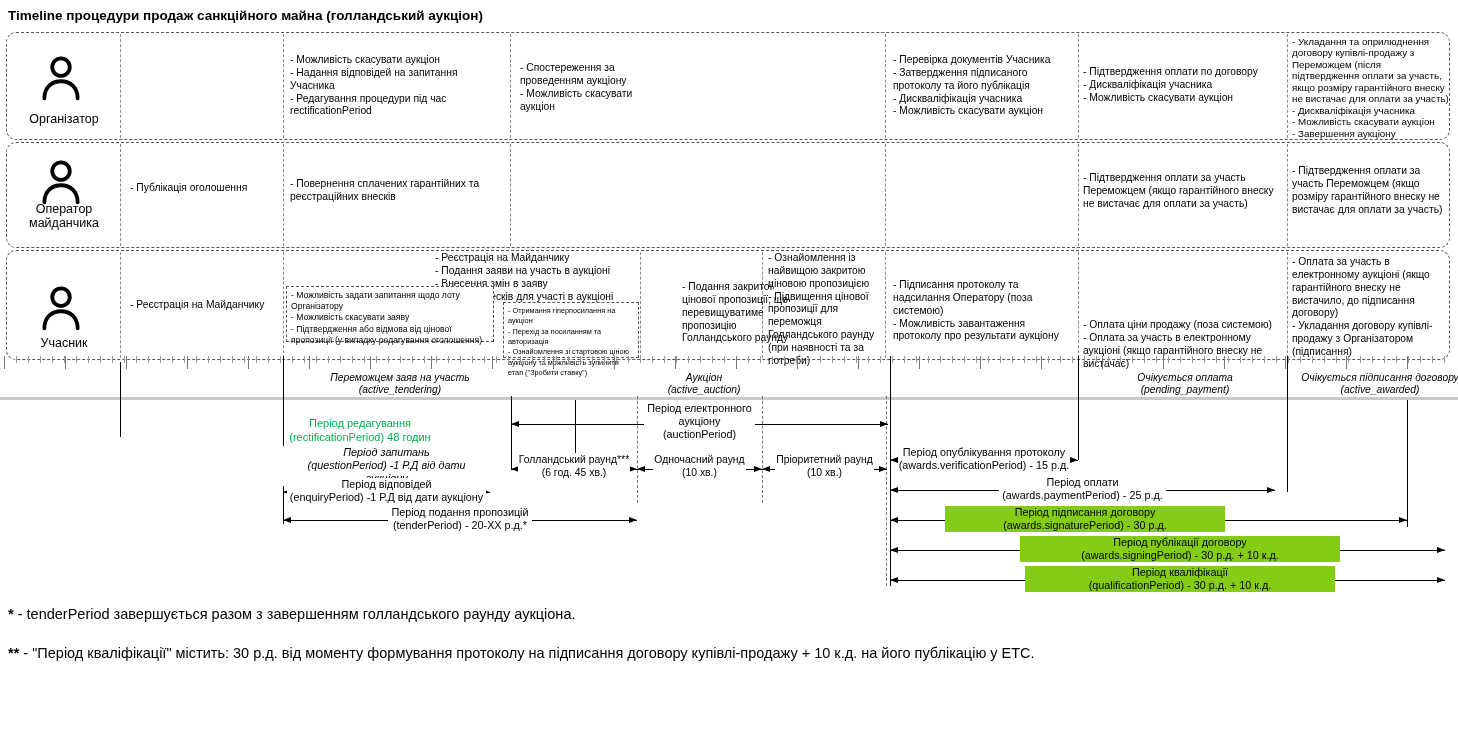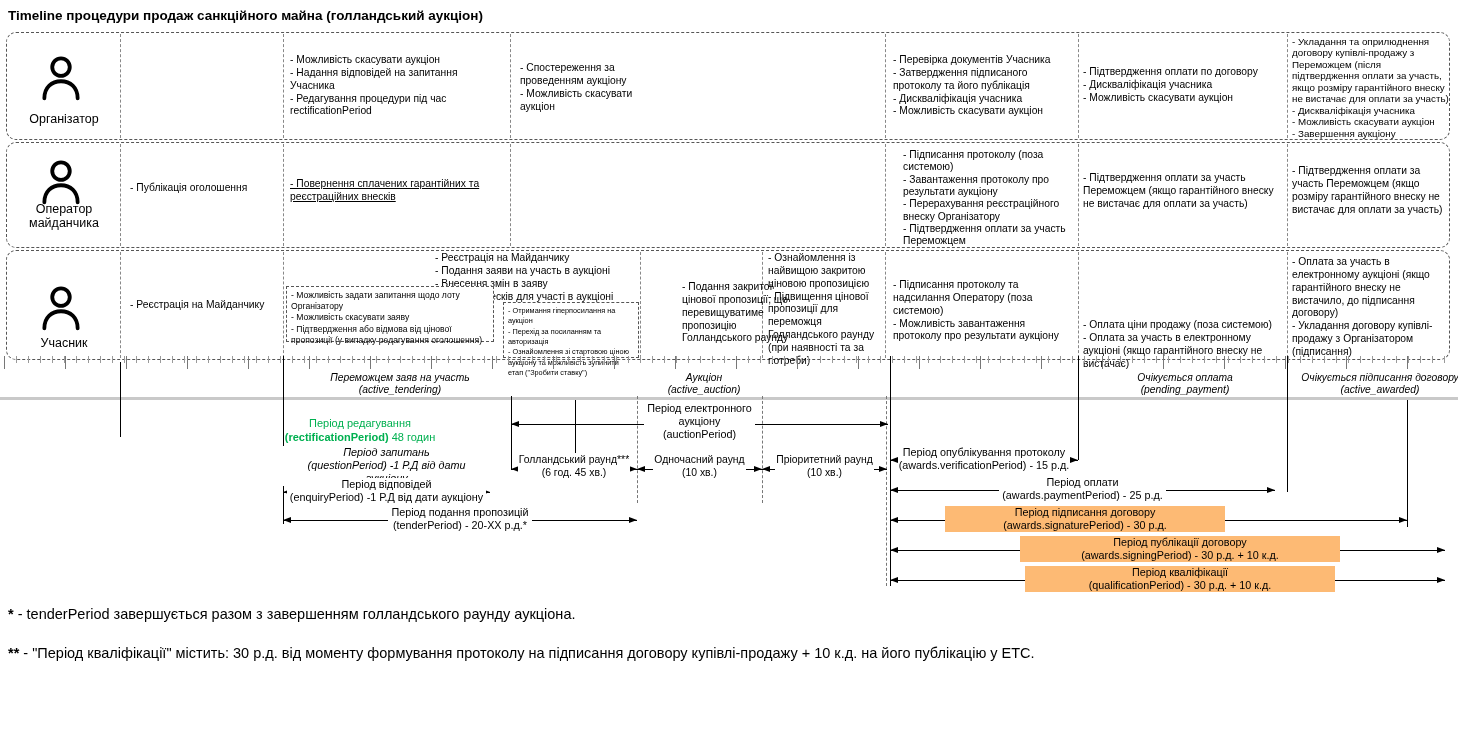--- a/index.html
+++ b/index.html
@@ -24,24 +24,24 @@
   .vline{position:absolute;width:0;border-left:1.3px solid #000;}
   .vline-dash{position:absolute;width:0;border-left:1.2px dashed #777;}
   .period{position:absolute;text-align:center;}
   .shaft{position:absolute;left:0;right:0;top:50%;height:0;border-top:1.3px solid #000;}
   .shaft::before{content:"";position:absolute;left:0;top:-4.2px;width:0;height:0;
     border:3.6px solid transparent;border-left:0;border-right:8.5px solid #000;}
   .shaft::after{content:"";position:absolute;right:0;top:-4.2px;width:0;height:0;
     border:3.6px solid transparent;border-right:0;border-left:8.5px solid #000;}
   .lbl{position:relative;display:inline-block;z-index:2;background:#fff;padding:0 3px;
        font-size:10.8px;line-height:1.22;white-space:pre-line;}
-  .lbl-abs{position:absolute;z-index:2;background:#fdba74;font-size:10.8px;line-height:1.22;
+  .lbl-abs{position:absolute;z-index:2;background:#84cc16;font-size:10.8px;line-height:1.22;
        white-space:pre-line;text-align:center;}
   .greenlbl{position:absolute;text-align:center;font-size:11px;line-height:1.25;z-index:2;}
-  .greenlbl .b{font-weight:bold;text-align:right;}
+  .greenlbl .b{font-weight:normal;text-align:right;}
   .footnote{position:absolute;left:8px;font-size:14.5px;}
   .footnote .m{font-weight:bold;}
 </style>
 </head>
 <body>
 
 <div class="canvas">
 
   <div class="title">Timeline процедури продаж санкційного майна (голландський аукціон)</div>
 
@@ -89,25 +89,21 @@
   <div class="person" style="left:34px;top:156px;">
     <svg width="54" height="54" viewBox="0 0 24 24" fill="none">
       <circle cx="12" cy="6.7" r="3.9" stroke="#000" stroke-width="1.7"></circle>
       <path d="M4.6 20.6 c0-4.9 3.3-7.6 7.4-7.6 s7.4 2.7 7.4 7.6" stroke="#000" stroke-width="1.7" stroke-linecap="round"></path>
     </svg>
   </div>
   <div class="actor-label" style="left:8px;top:202px;width:112px;">Оператор
 майданчика</div>
 
   <div class="cell" style="left:130px;top:182px;width:150px;">- Публікація оголошення</div>
-  <div class="cell" style="left:290px;top:178px;width:196px;text-decoration:underline;">- Повернення сплачених гарантійних та реєстраційних внесків</div>
-  <div class="cell" style="left:903px;top:149px;width:178px;line-height:1.2;">- Підписання протоколу (поза системою)
-- Завантаження протоколу про результати аукціону
-- Перерахування реєстраційного внеску Організатору
-- Підтвердження оплати за участь Переможцем</div>
+  <div class="cell" style="left:290px;top:178px;width:196px;">- Повернення сплачених гарантійних та реєстраційних внесків</div>
   <div class="cell" style="left:1083px;top:172px;width:204px;">- Підтвердження оплати за участь Переможцем (якщо гарантійного внеску не вистачає для оплати за участь)</div>
   <div class="cell" style="left:1292px;top:165px;width:160px;">- Підтвердження оплати за участь Переможцем (якщо розміру гарантійного внеску не вистачає для оплати за участь)</div>
 
   <div class="lane" style="top:250px;height:110px;"></div>
   <div class="vdiv" style="left:120px;top:252px;height:106px;"></div>
   <div class="vdiv" style="left:283px;top:252px;height:106px;"></div>
   <div class="vdiv" style="left:640px;top:252px;height:106px;"></div>
   <div class="vdiv" style="left:762px;top:252px;height:106px;"></div>
   <div class="vdiv" style="left:885px;top:252px;height:106px;"></div>
   <div class="vdiv" style="left:1078px;top:252px;height:106px;"></div>

